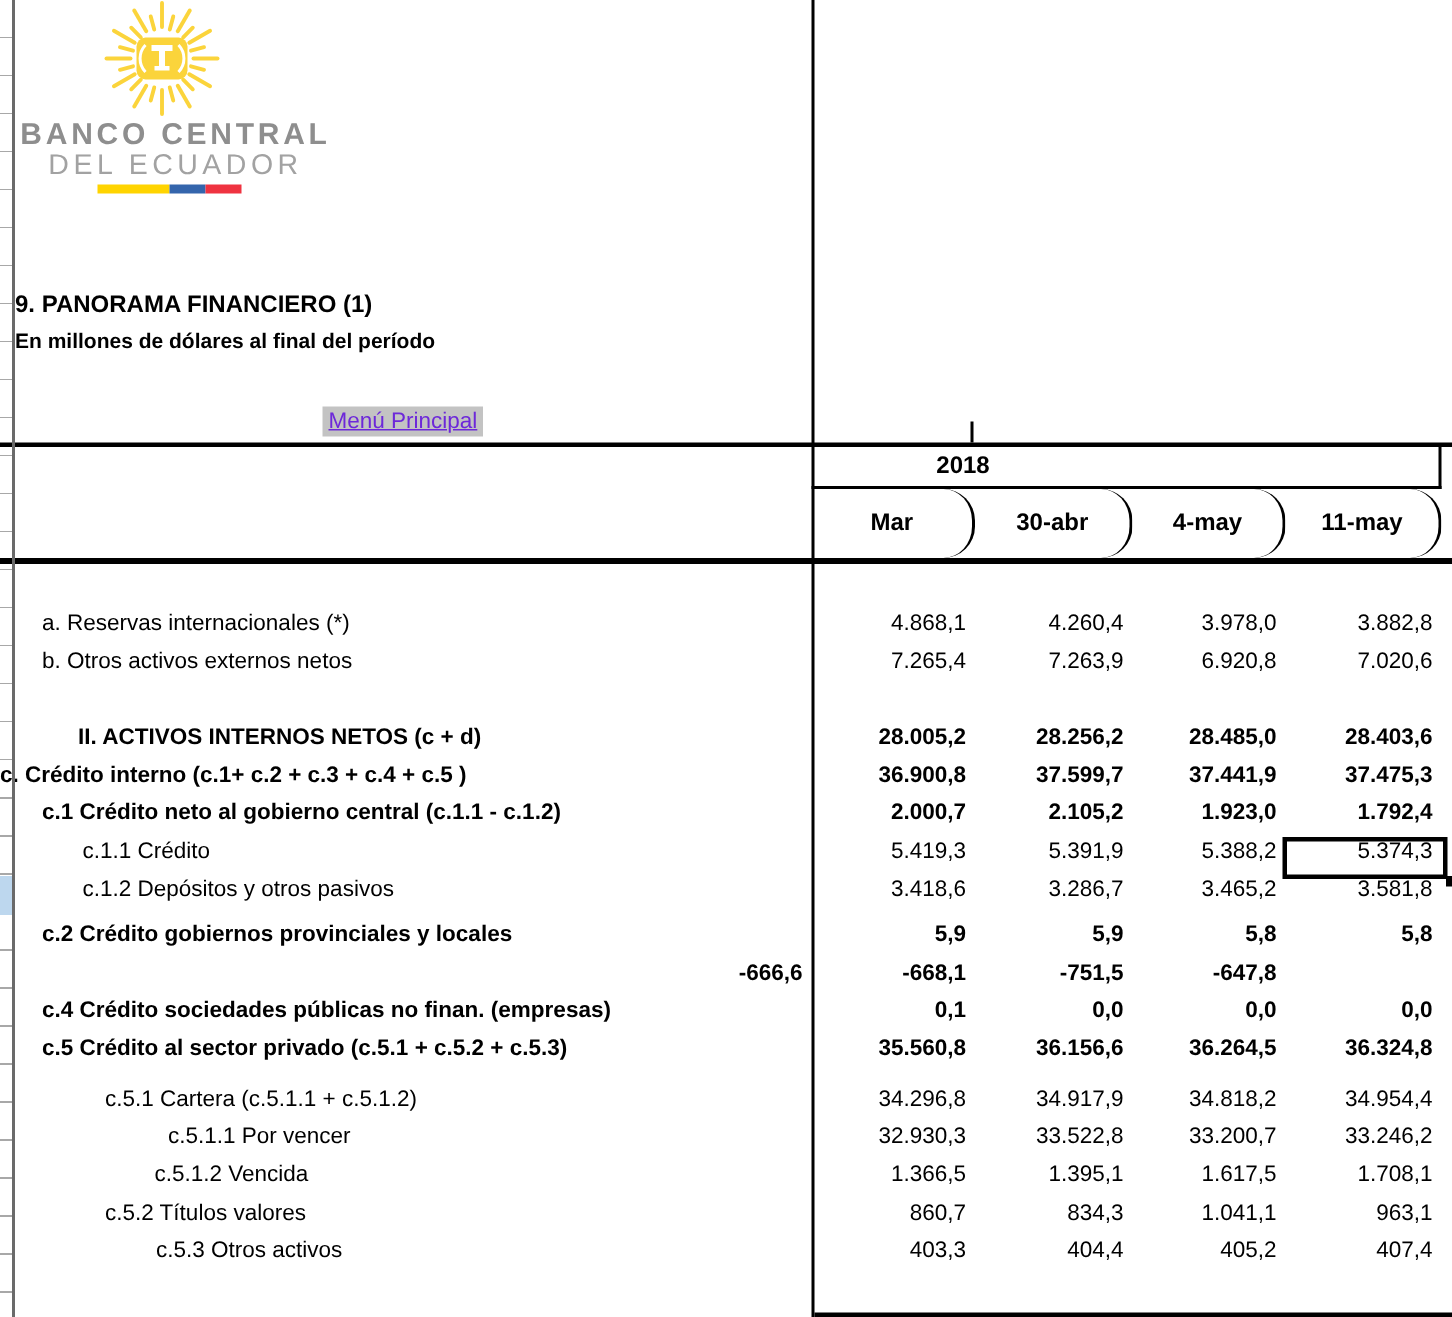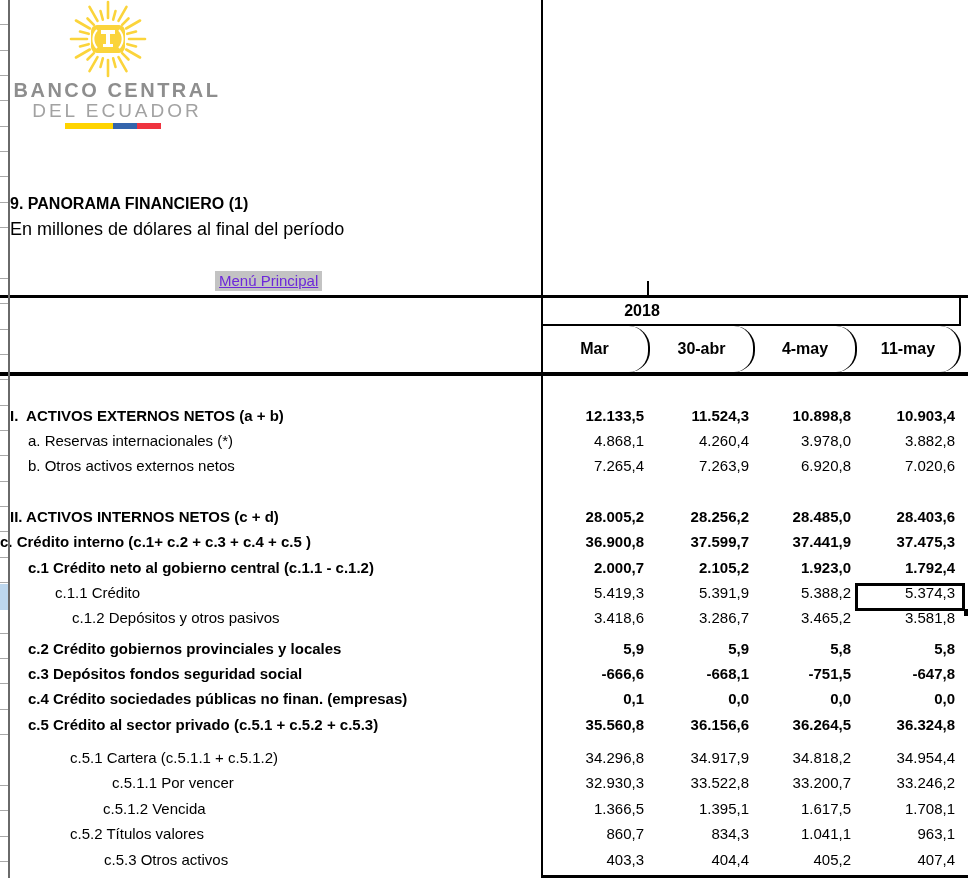--- a/index.html
+++ b/index.html
@@ -20,21 +20,21 @@
   .logo-l1{position:absolute;left:8px;top:79px;width:216px;text-align:center;
     font-size:20px;font-weight:700;color:#8E8E8E;letter-spacing:2.5px;white-space:nowrap;}
   .logo-l2{position:absolute;left:8px;top:100px;width:216px;text-align:center;
     font-size:19px;font-weight:400;color:#A2A2A2;letter-spacing:3px;white-space:nowrap;}
   .flag{position:absolute;left:64px;top:123px;width:96px;height:6px;display:flex;}
   .flag .fy{flex:2;background:#FFD400;}
   .flag .fb{flex:1;background:#3465AC;}
   .flag .fr{flex:1;background:#EF3340;}
   
   .doc-title{position:absolute;left:10px;top:195px;font-size:16px;font-weight:700;white-space:pre;}
-  .doc-sub{position:absolute;left:10px;top:219px;font-size:18px;font-weight:400;white-space:pre;text-align:center;}
+  .doc-sub{position:absolute;left:10px;top:219px;font-size:14px;font-weight:700;white-space:pre;text-align:center;}
   .menu-link{position:absolute;left:215px;top:271px;background:#C3C3C3;color:#6d28d9;
     font-size:15px;padding:1px 4px 2px 4px;text-decoration:underline;cursor:pointer;}
   
   .vline{position:absolute;left:541px;top:0;width:2px;height:878px;background:#000;z-index:1;}
   .tick-above{position:absolute;left:647px;top:281px;width:2px;height:14px;background:#000;}
   
   .table{position:absolute;left:0;top:295px;width:968px;border-top:3px solid #000;z-index:2;}
   .year-row{margin-left:541px;width:420px;height:28px;box-sizing:border-box;
     border-right:2.5px solid #000;border-bottom:2px solid #000;position:relative;}
   .year{position:absolute;left:101px;top:4px;transform:translateX(-50%);font-weight:700;font-size:16px;}
@@ -125,44 +125,37 @@
     </div>
     <div class="month-row" id="month-row">
         <div class="mcell">Mar</div>
         <div class="mcell">30-abr</div>
         <div class="mcell">4-may</div>
         <div class="mcell">11-may</div>
       </div>
     <div class="hline-thick"></div>
     <div class="data-rows" id="data-rows">
         <div style="height: 27px;"></div>
-        <div class="data-row bold">
-          <div class="cell label" style="padding-left: 10px;">I.  ACTIVOS EXTERNOS NETOS (a + b)</div>
-          <div class="cell num">12.133,5</div>
-          <div class="cell num">11.524,3</div>
-          <div class="cell num">10.898,8</div>
-          <div class="cell num">10.903,4</div>
-        </div>
         <div class="data-row">
           <div class="cell label" style="padding-left: 28px;">a. Reservas internacionales (*)</div>
           <div class="cell num">4.868,1</div>
           <div class="cell num">4.260,4</div>
           <div class="cell num">3.978,0</div>
           <div class="cell num">3.882,8</div>
         </div>
         <div class="data-row">
           <div class="cell label" style="padding-left: 28px;">b. Otros activos externos netos</div>
           <div class="cell num">7.265,4</div>
           <div class="cell num">7.263,9</div>
           <div class="cell num">6.920,8</div>
           <div class="cell num">7.020,6</div>
         </div>
         <div style="height: 25.35px;"></div>
         <div class="data-row bold">
-          <div class="cell label" style="padding-left: 10px;">II. ACTIVOS INTERNOS NETOS (c + d)</div>
+          <div class="cell label" style="padding-left: 10px; margin-left: 42px;">II. ACTIVOS INTERNOS NETOS (c + d)</div>
           <div class="cell num">28.005,2</div>
           <div class="cell num">28.256,2</div>
           <div class="cell num">28.485,0</div>
           <div class="cell num">28.403,6</div>
         </div>
         <div class="data-row bold">
           <div class="cell label" style="">c. Crédito interno (c.1+ c.2 + c.3 + c.4 + c.5 )</div>
           <div class="cell num">36.900,8</div>
           <div class="cell num">37.599,7</div>
           <div class="cell num">37.441,9</div>
@@ -176,36 +169,35 @@
           <div class="cell num">1.792,4</div>
         </div>
         <div class="data-row">
           <div class="cell label" style="padding-left: 55px;">c.1.1 Crédito</div>
           <div class="cell num">5.419,3</div>
           <div class="cell num">5.391,9</div>
           <div class="cell num">5.388,2</div>
           <div class="cell num selected">5.374,3</div>
         </div>
         <div class="data-row">
-          <div class="cell label" style="padding-left: 72px;">c.1.2 Depósitos y otros pasivos</div>
+          <div class="cell label" style="padding-left: 55px;">c.1.2 Depósitos y otros pasivos</div>
           <div class="cell num">3.418,6</div>
           <div class="cell num">3.286,7</div>
           <div class="cell num">3.465,2</div>
           <div class="cell num">3.581,8</div>
         </div>
         <div style="height: 5px;"></div>
         <div class="data-row bold">
           <div class="cell label" style="padding-left: 28px;">c.2 Crédito gobiernos provinciales y locales</div>
           <div class="cell num">5,9</div>
           <div class="cell num">5,9</div>
           <div class="cell num">5,8</div>
           <div class="cell num">5,8</div>
         </div>
         <div class="data-row bold">
-          <div class="cell label" style="padding-left: 28px;">c.3 Depósitos fondos seguridad social</div>
           <div class="cell num">-666,6</div>
           <div class="cell num">-668,1</div>
           <div class="cell num">-751,5</div>
           <div class="cell num">-647,8</div>
         </div>
         <div class="data-row bold">
           <div class="cell label" style="padding-left: 28px;">c.4 Crédito sociedades públicas no finan. (empresas)</div>
           <div class="cell num">0,1</div>
           <div class="cell num">0,0</div>
           <div class="cell num">0,0</div>

